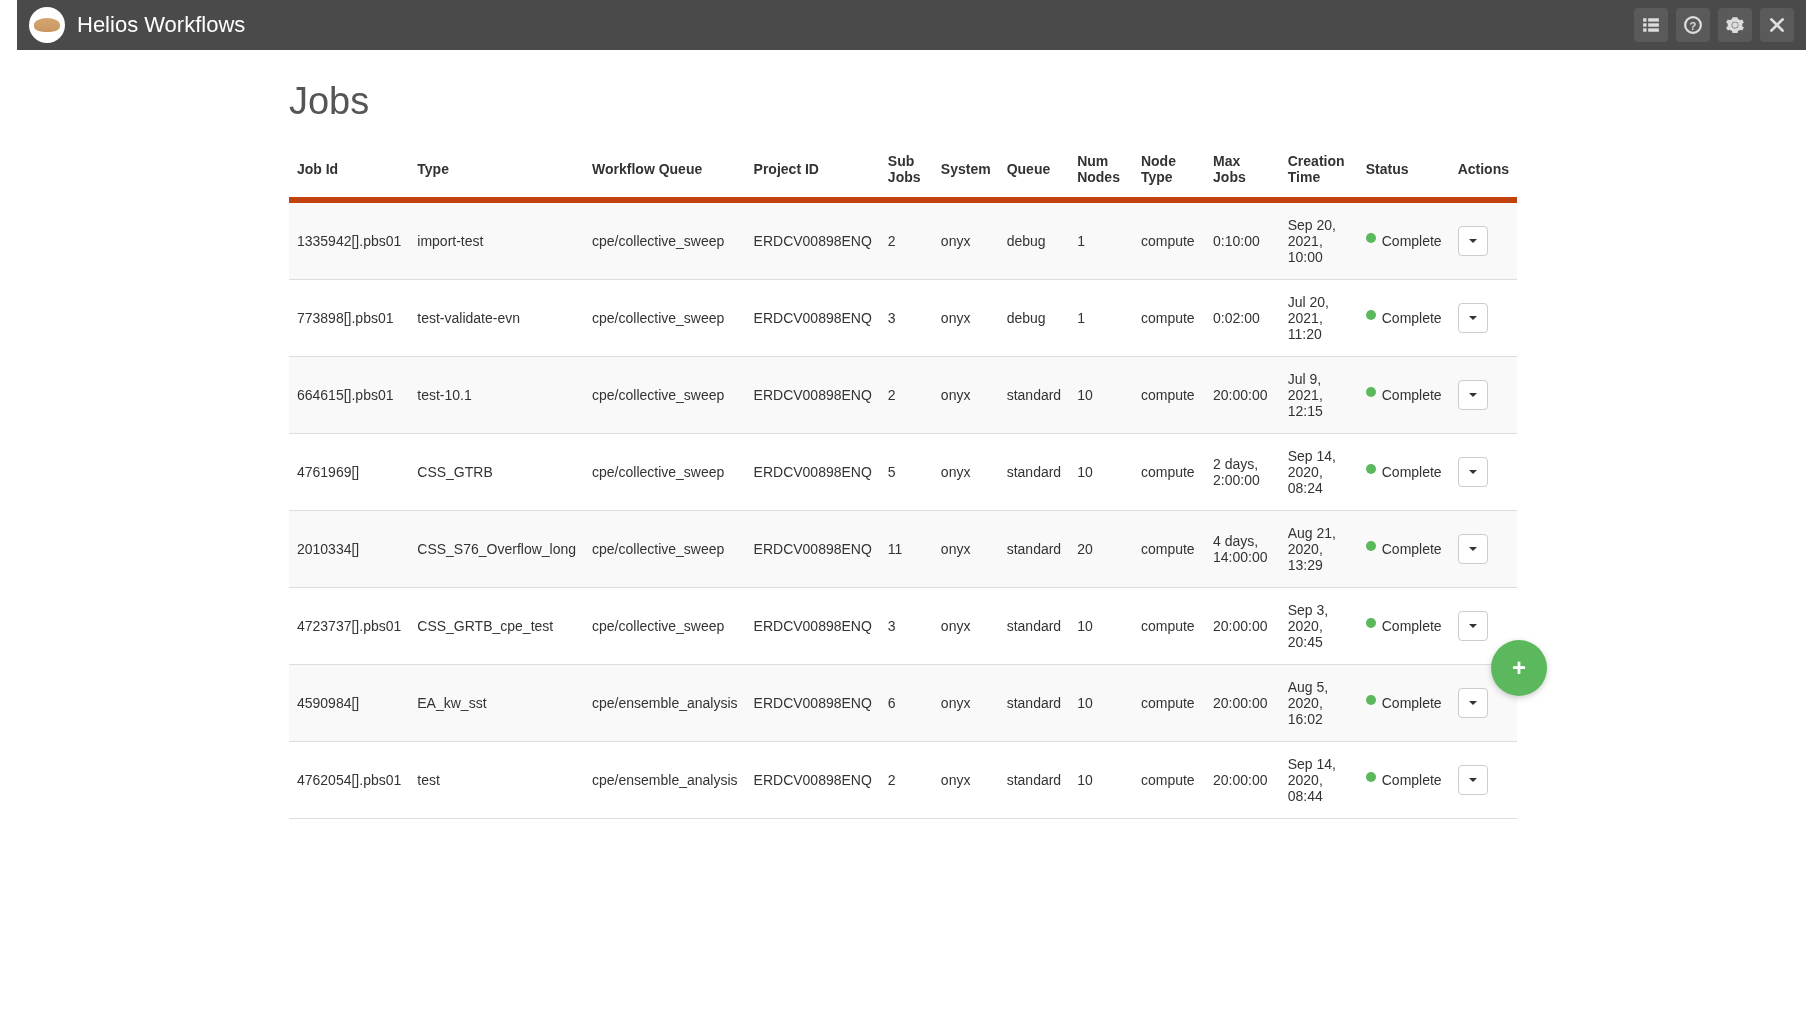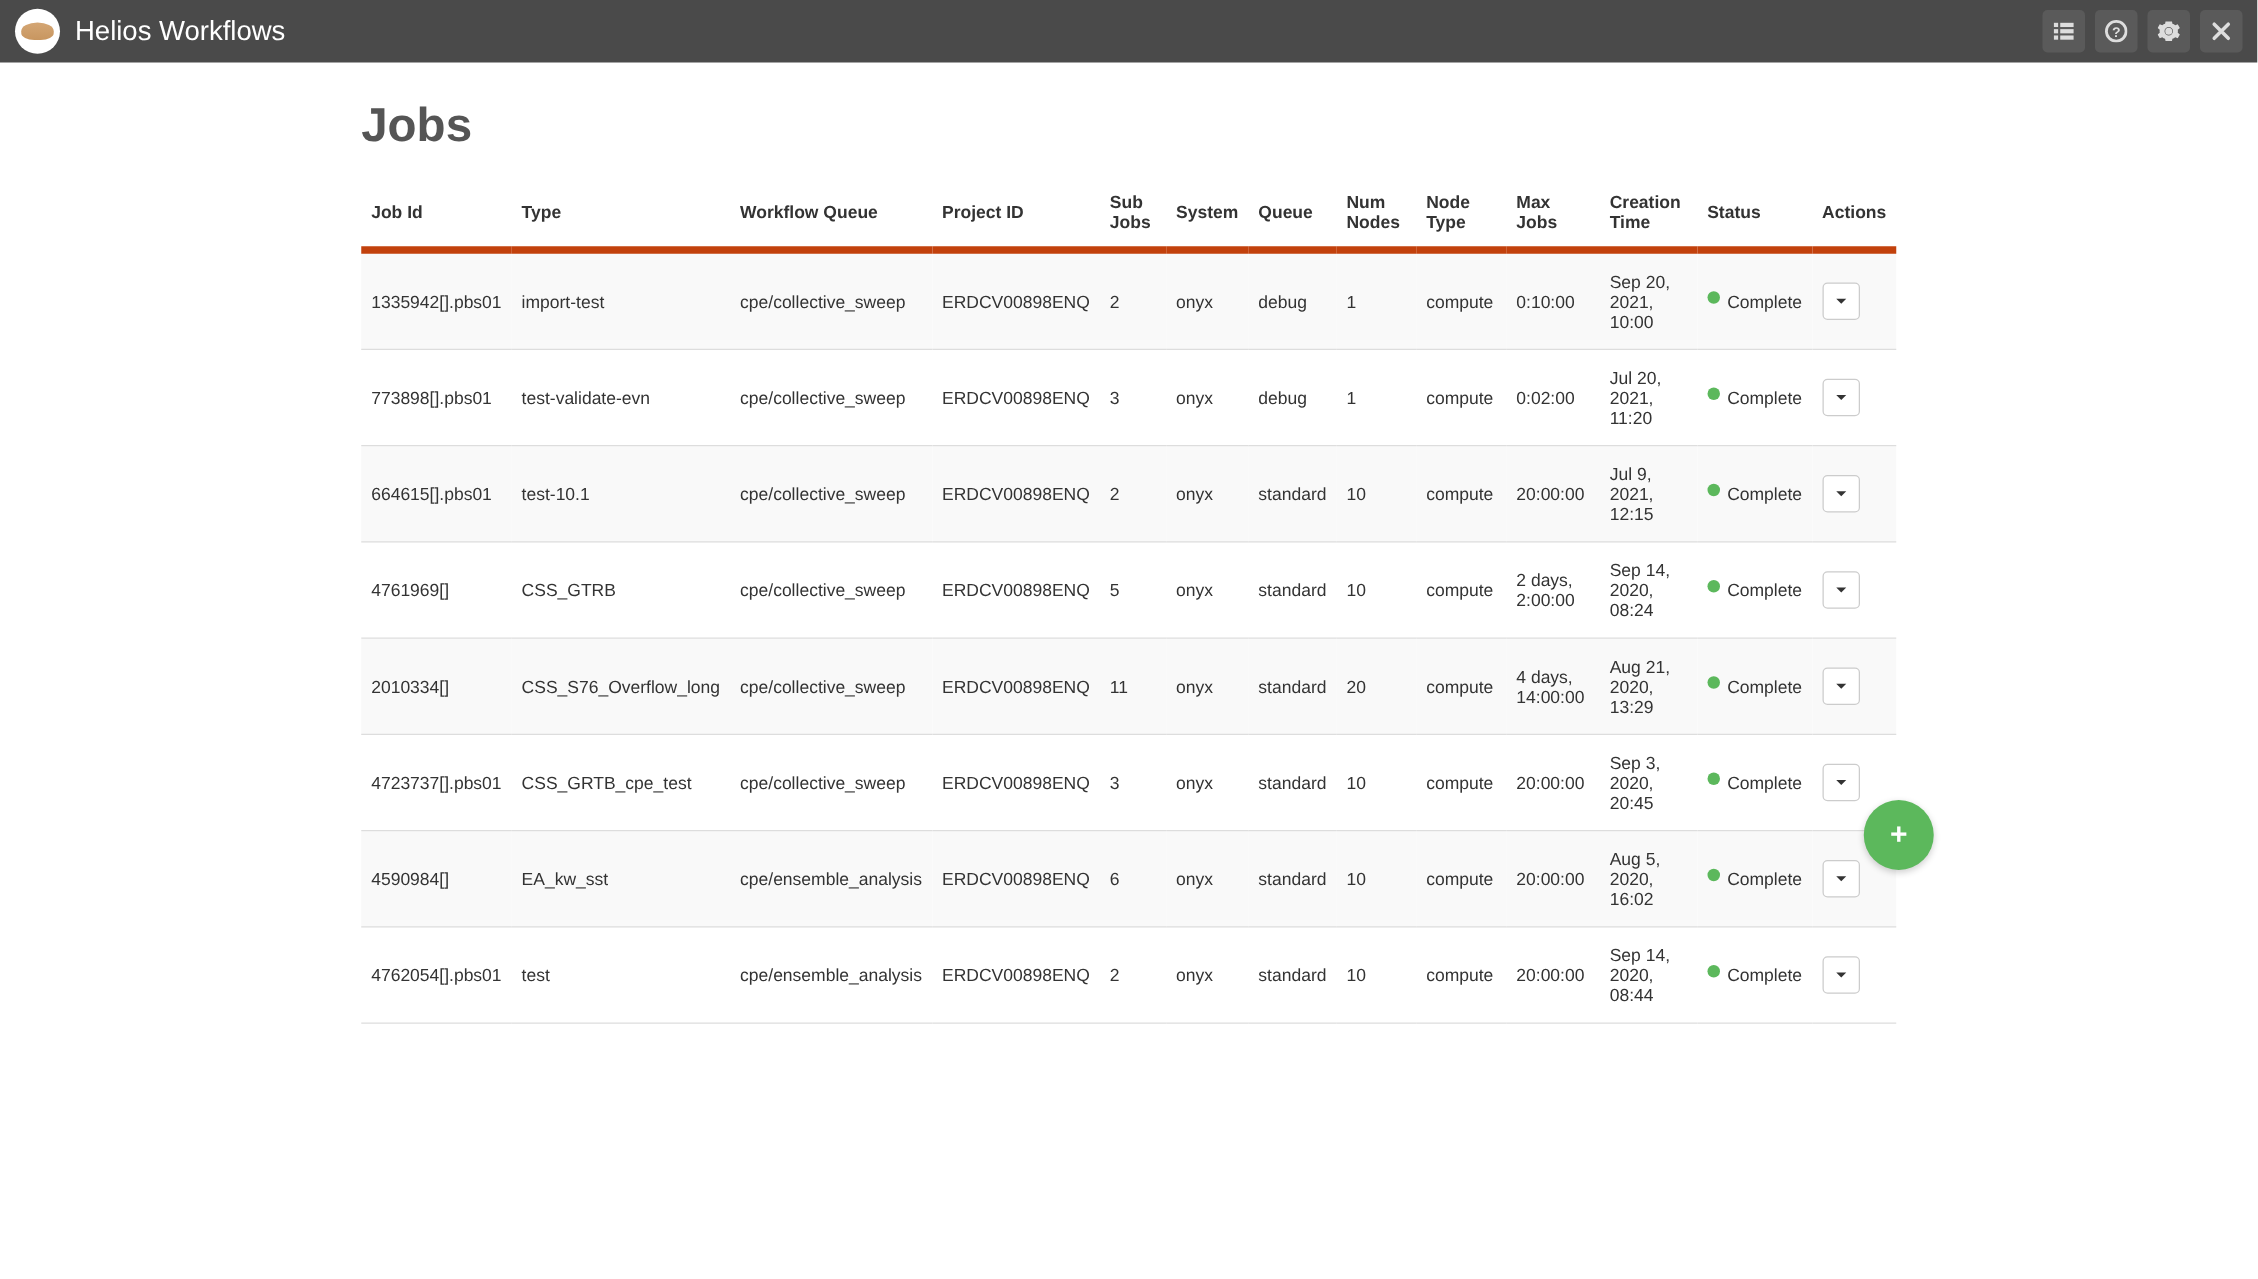--- a/index.html
+++ b/index.html
@@ -13,20 +13,21 @@
       color: #333;
       background: #fff;
     }
     .navbar {
       background: #4a4a4a;
       height: 50px;
       display: flex;
       align-items: center;
       padding: 0 12px;
       justify-content: space-between;
+      margin-left: 17px;
     }
     .navbar-left {
       display: flex;
       align-items: center;
       gap: 12px;
     }
     .logo {
       width: 36px;
       height: 36px;
       background: #fff;
@@ -66,21 +67,21 @@
     .nav-icon-btn svg {
       width: 18px;
       height: 18px;
       fill: currentColor;
     }
     .main-content {
       padding: 30px 16% 40px 16%;
     }
     .page-title {
       font-size: 38px;
-      font-weight: 700;
+      font-weight: 400;
       color: #555;
       margin-bottom: 18px;
     }
     .jobs-table {
       width: 100%;
       border-collapse: collapse;
     }
     .jobs-table th {
       text-align: left;
       font-weight: 700;

